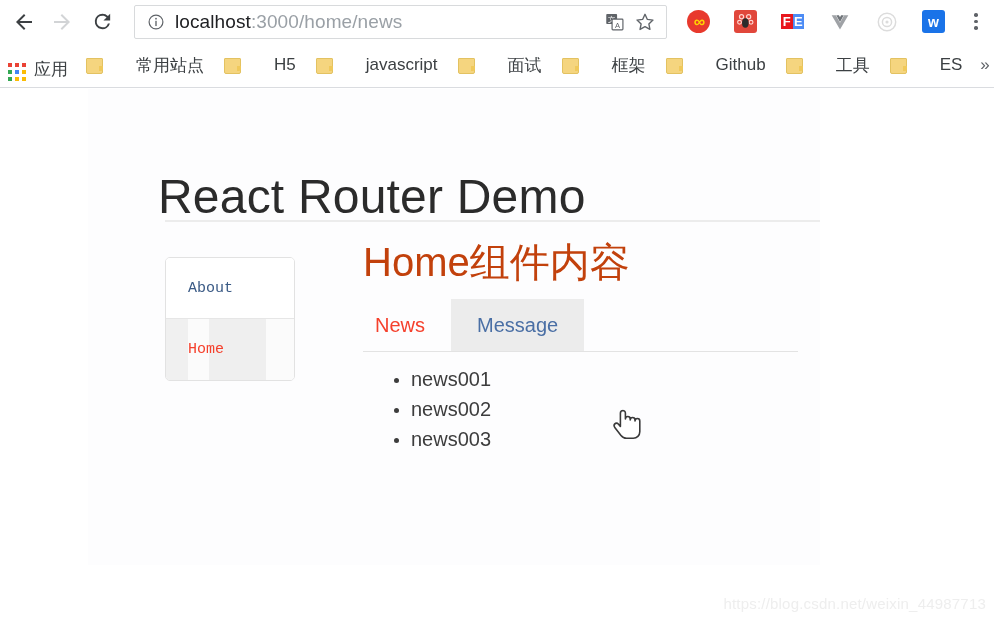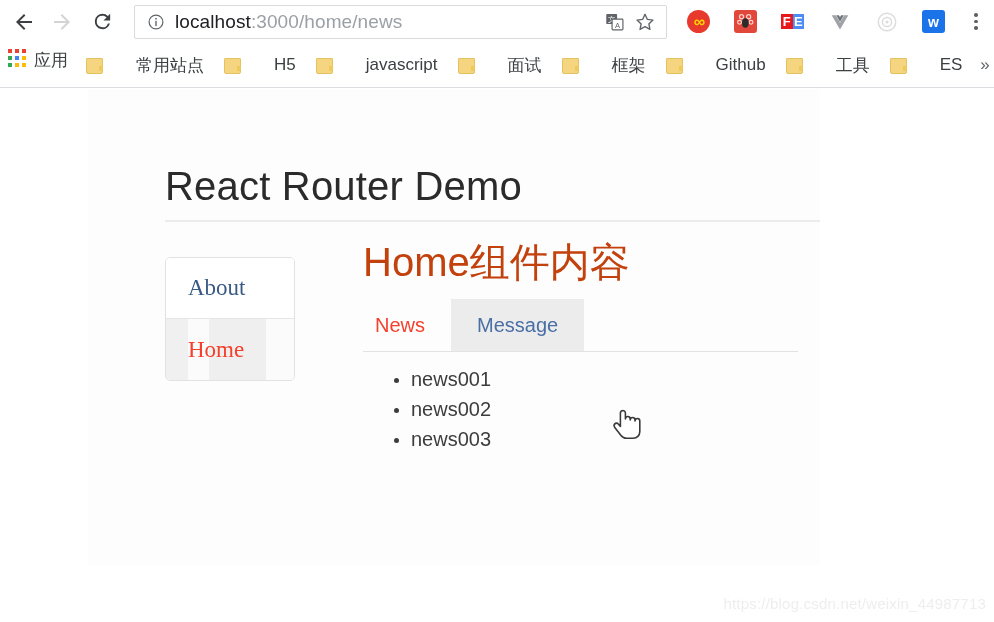--- a/index.html
+++ b/index.html
@@ -162,21 +162,21 @@
     height: 45px;
     width: 994px;
     background: #ffffff;
     display: flex;
     align-items: center;
     border-bottom: 1px solid #dadce0;
   }
 
   #apps-shortcut {
     display: flex;
-    align-items: flex-start;
+    align-items: flex-end;
     height: 32px;
     padding: 0 8px 0 6px;
     margin-left: 2px;
     border-radius: 3px;
     flex: 0 0 auto;
   }
   #apps-grid-icon {
     width: 18px; height: 18px;
     display: grid;
     grid-template-columns: repeat(3, 4px);
@@ -257,23 +257,23 @@
     position: absolute;
     left: 88px;
     top: 0px;
     width: 732px;
     height: 476px;
     background: #fdfdfe;
   }
 
   #app-title {
     position: absolute;
-    left: 77px;
+    left: 70px;
     top: 48px;
-    font-size: 40px;
+    font-size: 48px;
     color: #2b2b2b;
     font-weight: normal;
     letter-spacing: 0.2px;
     font-family: "Liberation Sans", "DejaVu Sans", sans-serif;
     white-space: nowrap;
   }
 
   #title-divider {
     position: absolute;
     left: 77px;
@@ -293,23 +293,23 @@
     border: 1px solid #e2e2e2;
     border-radius: 5px;
     overflow: hidden;
     background: #ffffff;
   }
   .nav-item {
     height: 61px;
     display: flex;
     align-items: center;
     padding-left: 22px;
-    font-size: 23px;
+    font-size: 15px;
     color: #3d5a80;
-    font-family: Liberation Serif, serif;
+    font-family: Liberation Mono, monospace;
     background: #ffffff;
   }
   #nav-item-about { border-bottom: 1px solid #e6e6e6; color: #3a5a85; }
   #nav-item-home {
     color: #f5402c;
     background: linear-gradient(to right, #f0f0f0 0, #f0f0f0 22px, #fbfbfb 22px, #fbfbfb 43px, #efefef 43px, #efefef 100px, #fbfbfb 100px);
   }
 
   
   #content-column {

